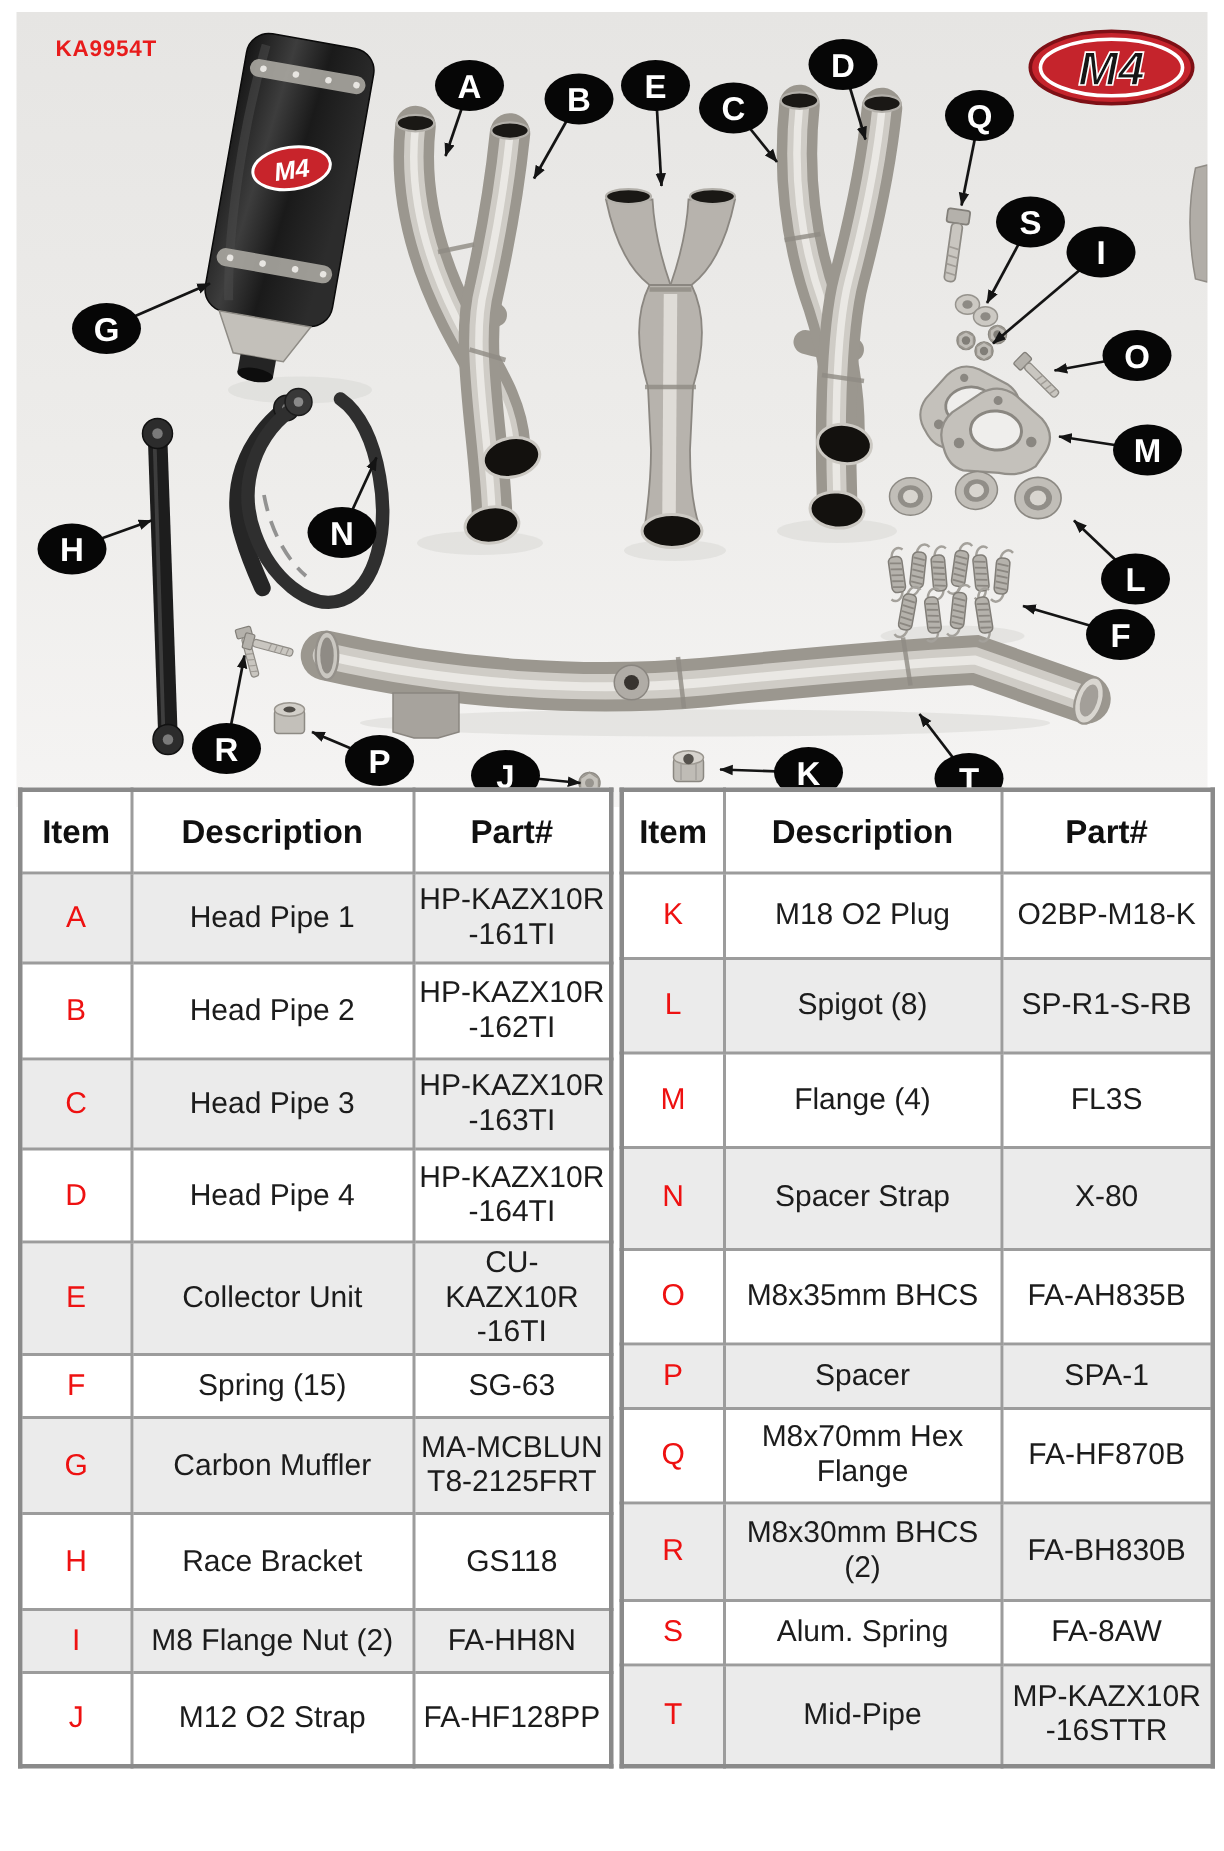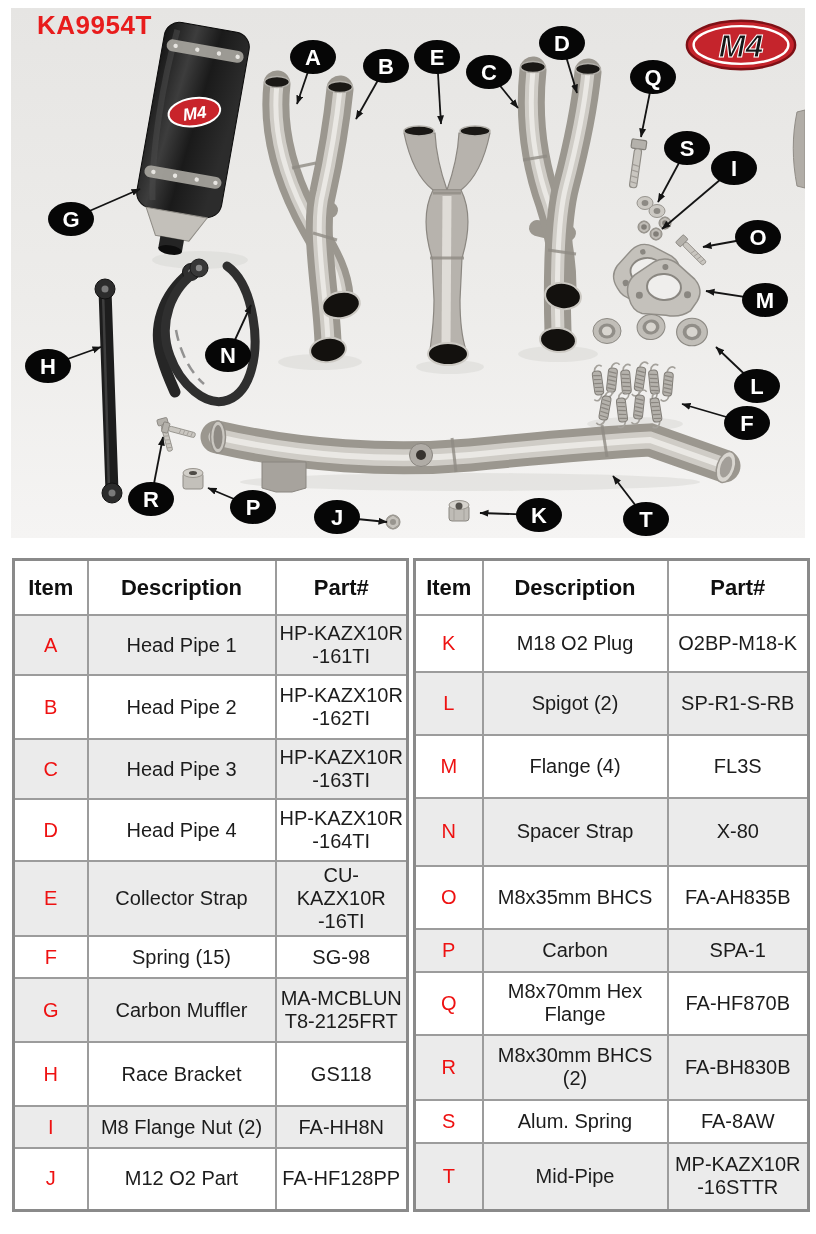--- a/index.html
+++ b/index.html
@@ -3,39 +3,39 @@
 <meta charset="utf-8">
 <style>
   html,body{margin:0;padding:0;background:#ffffff;}
   body{width:816px;height:1234px;position:relative;font-family:"Liberation Sans","DejaVu Sans",sans-serif;}
   .page{position:absolute;left:0;top:0;width:816px;height:1234px;background:#fff;overflow:hidden;}
 
   
   .photo{position:absolute;left:11px;top:8px;width:794px;height:530px;
          background:linear-gradient(180deg,#e6e5e3 0%,#edecea 55%,#f5f4f3 100%);overflow:hidden;}
   .photo svg{display:block;}
-  .part-code{position:absolute;left:26px;top:2px;font-size:26px;font-weight:bold;color:#e81c1c;letter-spacing:.5px;}
+  .part-code{position:absolute;left:26px;top:16px;font-size:15px;font-weight:bold;color:#e81c1c;letter-spacing:.5px;}
   .brand-logo{position:absolute;right:6px;top:8px;width:116px;height:58px;}
 
   .tube{fill:none;stroke:#9b978f;stroke-linecap:round;}
   .tubeHi{fill:none;stroke:#d2cfc9;stroke-linecap:round;opacity:.95;}
   .tubeHi2{fill:none;stroke:#ecebe7;stroke-linecap:round;opacity:.9;}
   .pipeEnd{fill:#13110e;stroke:#ccc9c3;stroke-width:2;}
   .pipeTop{fill:#1a1815;stroke:#b3b0aa;stroke-width:1.5;}
   .weld{stroke:#8f8b83;stroke-width:3;opacity:.8;fill:none;}
   .shadow{fill:#d9d8d5;opacity:.55;}
   .steelFill{fill:#b7b3ad;stroke:#8b8781;stroke-width:1.2;}
 
   .callout-arrow{stroke:#141414;stroke-width:1.8;}
   .callout-oval{fill:#060606;}
   .callout-letter{fill:#ffffff;font-weight:bold;font-size:22px;text-anchor:middle;
                   font-family:"Liberation Sans","DejaVu Sans",sans-serif;}
 
   
-  .tables{position:absolute;left:12px;top:558px;width:792px;display:flex;gap:4px;}
+  .tables{position:absolute;left:12px;top:525px;width:792px;display:flex;gap:4px;}
   table.ptable{border-collapse:collapse;table-layout:fixed;width:394px;background:#fff;
                border:3px solid #8a8a8a;}
   .ptable th,.ptable td{border:2px solid #9c9c9c;text-align:center;vertical-align:middle;
                overflow:hidden;padding:2px 3px;}
   .ptable th{font-size:22px;font-weight:bold;color:#101010;height:49px;background:#fff;}
   .ptable td{font-size:20px;color:#1c1c1c;line-height:1.15;white-space:pre-line;}
   .ptable td.c-item{color:#ee1111;}
   .ptable tr.shade td{background:#ebebeb;}
 
   .tleft col.c1{width:74px;} .tleft col.c2{width:188px;} .tleft col.c3{width:132px;}
@@ -383,48 +383,48 @@
 -163TI</td>
           </tr>
           <tr>
             <td class="c-item">D</td>
             <td class="c-desc">Head Pipe 4</td>
             <td class="c-part">HP-KAZX10R
 -164TI</td>
           </tr>
           <tr class="shade">
             <td class="c-item">E</td>
-            <td class="c-desc">Collector Strap</td>
+            <td class="c-desc">Collector Unit</td>
             <td class="c-part">CU-KAZX10R
 -16TI</td>
           </tr>
           <tr>
             <td class="c-item">F</td>
             <td class="c-desc">Spring (15)</td>
-            <td class="c-part">SG-98</td>
+            <td class="c-part">SG-63</td>
           </tr>
           <tr class="shade">
             <td class="c-item">G</td>
             <td class="c-desc">Carbon Muffler</td>
             <td class="c-part">MA-MCBLUN
 T8-2125FRT</td>
           </tr>
           <tr>
             <td class="c-item">H</td>
             <td class="c-desc">Race Bracket</td>
             <td class="c-part">GS118</td>
           </tr>
           <tr class="shade">
             <td class="c-item">I</td>
             <td class="c-desc">M8 Flange Nut (2)</td>
             <td class="c-part">FA-HH8N</td>
           </tr>
           <tr>
             <td class="c-item">J</td>
-            <td class="c-desc">M12 O2 Part</td>
+            <td class="c-desc">M12 O2 Strap</td>
             <td class="c-part">FA-HF128PP</td>
           </tr>
         </tbody>
     </table>
 
     <table class="ptable tright">
       <colgroup>
           <col class="c1">
           <col class="c2">
           <col class="c3">
@@ -437,41 +437,41 @@
         </tr>
       </thead>
       <tbody id="tbody-right">
           <tr>
             <td class="c-item">K</td>
             <td class="c-desc">M18 O2 Plug</td>
             <td class="c-part">O2BP-M18-K</td>
           </tr>
           <tr class="shade">
             <td class="c-item">L</td>
-            <td class="c-desc">Spigot (2)</td>
+            <td class="c-desc">Spigot (8)</td>
             <td class="c-part">SP-R1-S-RB</td>
           </tr>
           <tr>
             <td class="c-item">M</td>
             <td class="c-desc">Flange (4)</td>
             <td class="c-part">FL3S</td>
           </tr>
           <tr class="shade">
             <td class="c-item">N</td>
             <td class="c-desc">Spacer Strap</td>
             <td class="c-part">X-80</td>
           </tr>
           <tr>
             <td class="c-item">O</td>
             <td class="c-desc">M8x35mm BHCS</td>
             <td class="c-part">FA-AH835B</td>
           </tr>
           <tr class="shade">
             <td class="c-item">P</td>
-            <td class="c-desc">Carbon</td>
+            <td class="c-desc">Spacer</td>
             <td class="c-part">SPA-1</td>
           </tr>
           <tr>
             <td class="c-item">Q</td>
             <td class="c-desc">M8x70mm Hex
 Flange</td>
             <td class="c-part">FA-HF870B</td>
           </tr>
           <tr class="shade">
             <td class="c-item">R</td>

